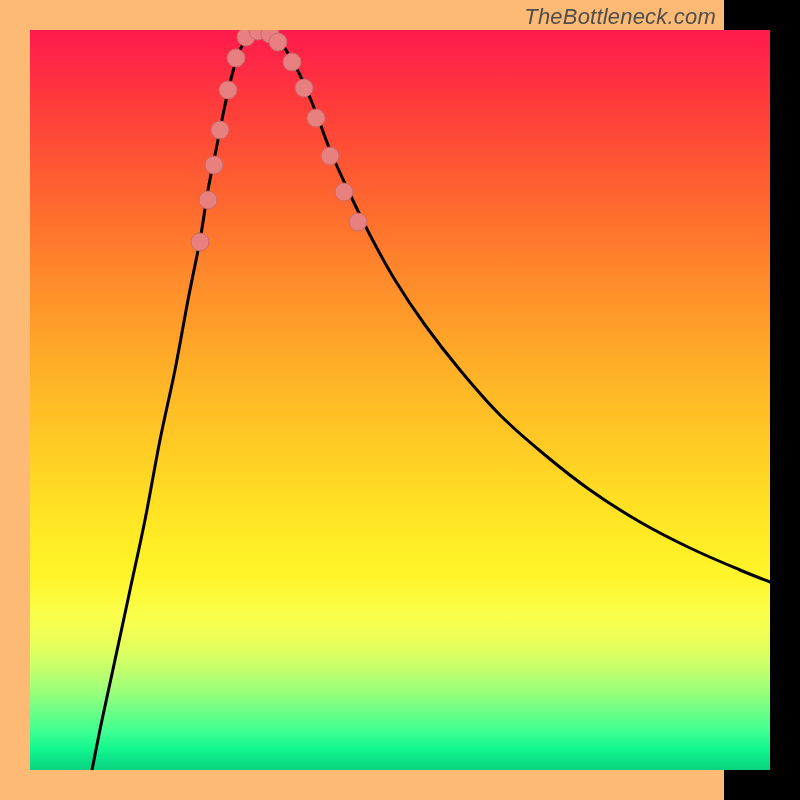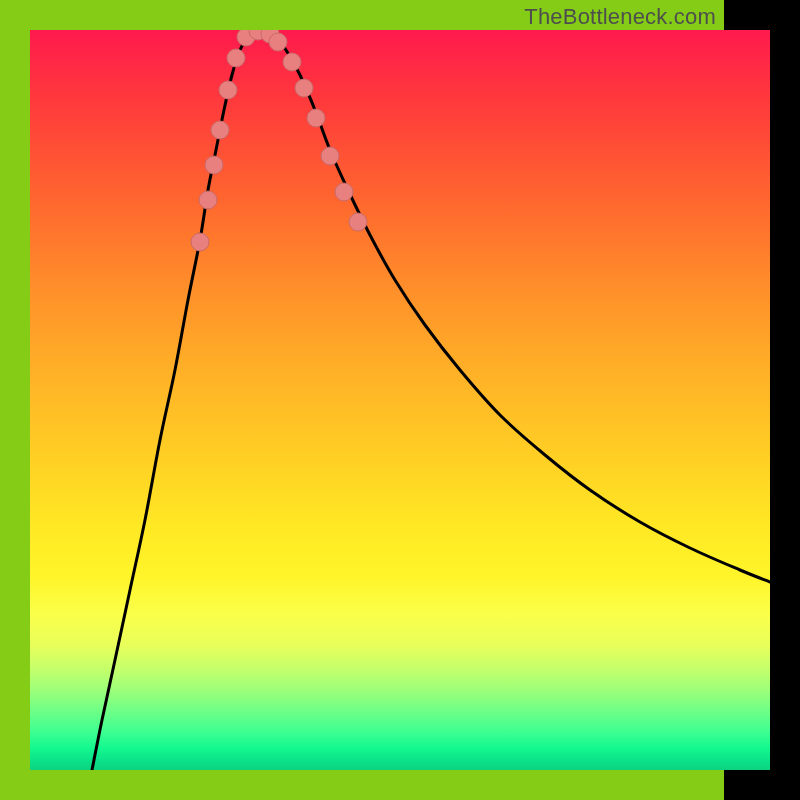--- a/index.html
+++ b/index.html
@@ -10,21 +10,22 @@
     background: #000;
     font-family: Arial, Helvetica, sans-serif;
     overflow: hidden;
   }
   .frame {
     position: absolute;
     left: 0;
     top: 0;
     width: 724px;
     height: 800px;
-    background: #84cc16;
+    background: #fdba74;
+    font-style: italic;
   }
   .plot {
     position: absolute;
     left: 30px;
     top: 30px;
     width: 740px;
     height: 740px;
     background: linear-gradient(to bottom,
       #ff1a4d 0%,
       #ff3b3b 10%,

